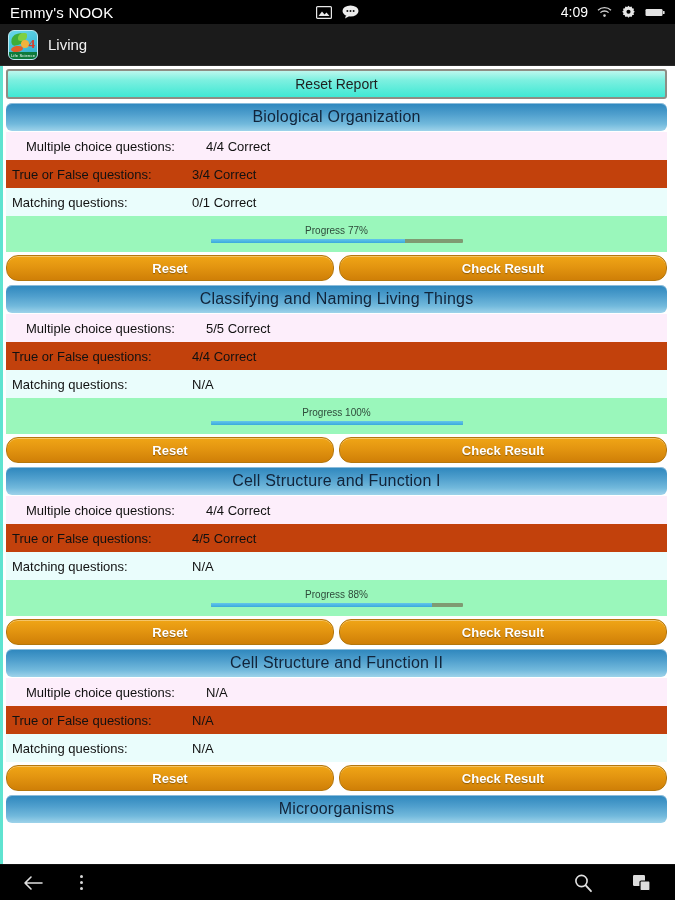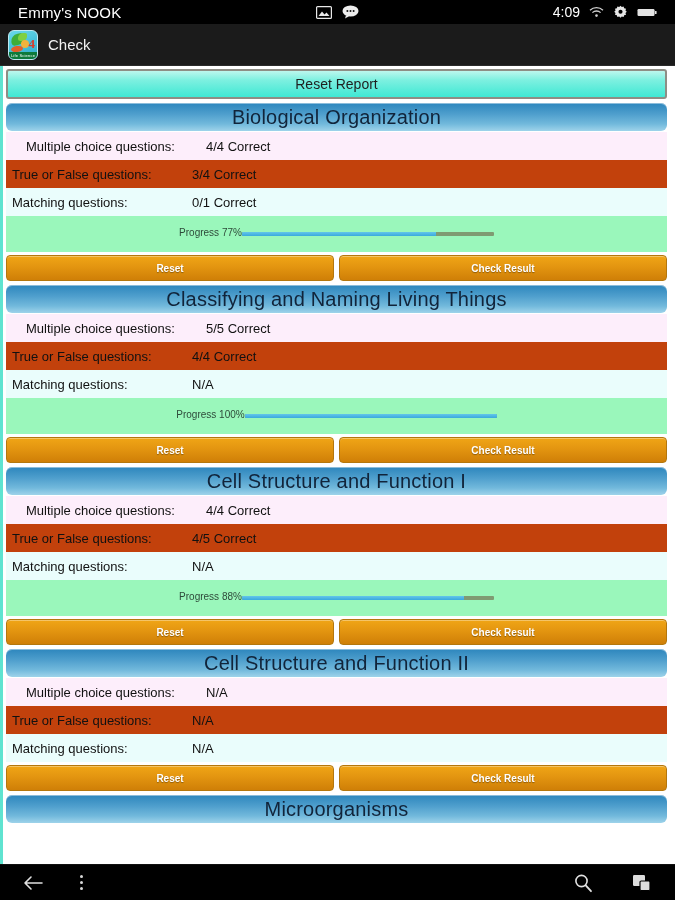--- a/index.html
+++ b/index.html
@@ -8,21 +8,21 @@
     font-family:"Liberation Sans", sans-serif;
     background:#ffffff;
     overflow:hidden;
     position:relative;
   }
 
   
   .status-bar {
     height:24px; background:#000; color:#fff;
     display:flex; align-items:center; position:relative;
-    padding:0 18px;
+    padding:0 10px;
     gap:32px;
   }
   .status-title { font-size:15px; letter-spacing:.2px; }
   .status-center {
     position:absolute; left:0; right:0; top:0; bottom:0;
     display:flex; align-items:center; justify-content:center; gap:10px;
     pointer-events:none;
   }
   .status-right {
     margin-left:auto; display:flex; align-items:center; gap:9px;
@@ -70,57 +70,57 @@
     font-size:14px; color:#1f1f1f;text-align:center;
   }
 
   
   .section { margin:0 5px 0 3px; }
   .sec-header {
     height:28px; margin-bottom:1px;
     background:linear-gradient(180deg,#2d86bd 0%,#4f9fcd 40%,#72b9dc 75%,#9ed3ea 100%);
     border-radius:6px;
     display:flex; align-items:center; justify-content:center;
-    color:#11243a; font-size:20px; letter-spacing:.2px;
+    color:#11243a; font-size:16px; letter-spacing:.2px;
     box-shadow:inset 0 1px 0 rgba(255,255,255,.45);
   }
   .row {
     height:28px; display:flex; align-items:center;
     font-size:13px; color:#111; padding-left:6px;
   }
   .row .label { width:180px; flex:none; }
   .row .value { }
   .row.mc { background:#fdeefb;padding-left:20px; }
   .row.tf { background:#c2410c; }
   .row.ma { background:#eafdfc; }
 
   .progress-wrap {
     height:36px; background:#9af7bb;
     position:relative;
-    display:flex; flex-direction:row; align-items:center; justify-content:center;
+    display:flex; flex-direction:column; align-items:center; justify-content:center;
   }
   .progress-label {
     font-size:10px; color:#2e4a3a; margin-bottom:3px;
   }
   .progress-track {
     width:252px; height:4px; background:#7f9b72; border-radius:1px;
     position:relative; overflow:hidden;
   }
   .progress-fill {
     position:absolute; left:0; top:0; bottom:0;
     background:linear-gradient(180deg,#63c6ea 0%,#3aa9dd 100%);
   }
 
   .btn-row { display:flex; gap:5px; padding:3px 0 4px 0; }
   .btn {
     flex:1; height:26px;
     background:linear-gradient(180deg,#f0a516 0%,#e39510 45%,#cf7f07 100%);
-    border:1px solid #b4770d; border-radius:4px;
+    border:1px solid #b4770d; border-radius:12px;
     display:flex; align-items:center; justify-content:center;
-    color:#fff; font-size:10px; font-weight:bold;
+    color:#fff; font-size:13px; font-weight:bold;
     text-shadow:0 1px 1px rgba(0,0,0,.35);
     box-shadow:inset 0 1px 0 rgba(255,255,255,.35);
   }
 
   
   .fade-mask {
     position:absolute; left:0; right:0; bottom:0; height:26px;
     background:linear-gradient(180deg,rgba(255,255,255,0) 0%,rgba(255,255,255,.85) 65%,#fff 100%);
     pointer-events:none;
   }
@@ -189,21 +189,21 @@
   <div class="app-icon">
     <span class="leaf"></span>
       <span class="leaf2"></span>
     <span class="bug"></span>
       <span class="fish"></span>
     <span class="four">4</span>
     <span class="bar">
         <span>Life Science</span>
       </span>
   </div>
-  <div class="ab-title">Check</div>
+  <div class="ab-title">Living</div>
 </div>
 
 <div class="content">
   <div class="scroll-inner">
 
     <div class="reset-report">Reset Report</div>
 
     <div class="section">
       <div class="sec-header">Biological Organization</div>
       <div class="row mc">

